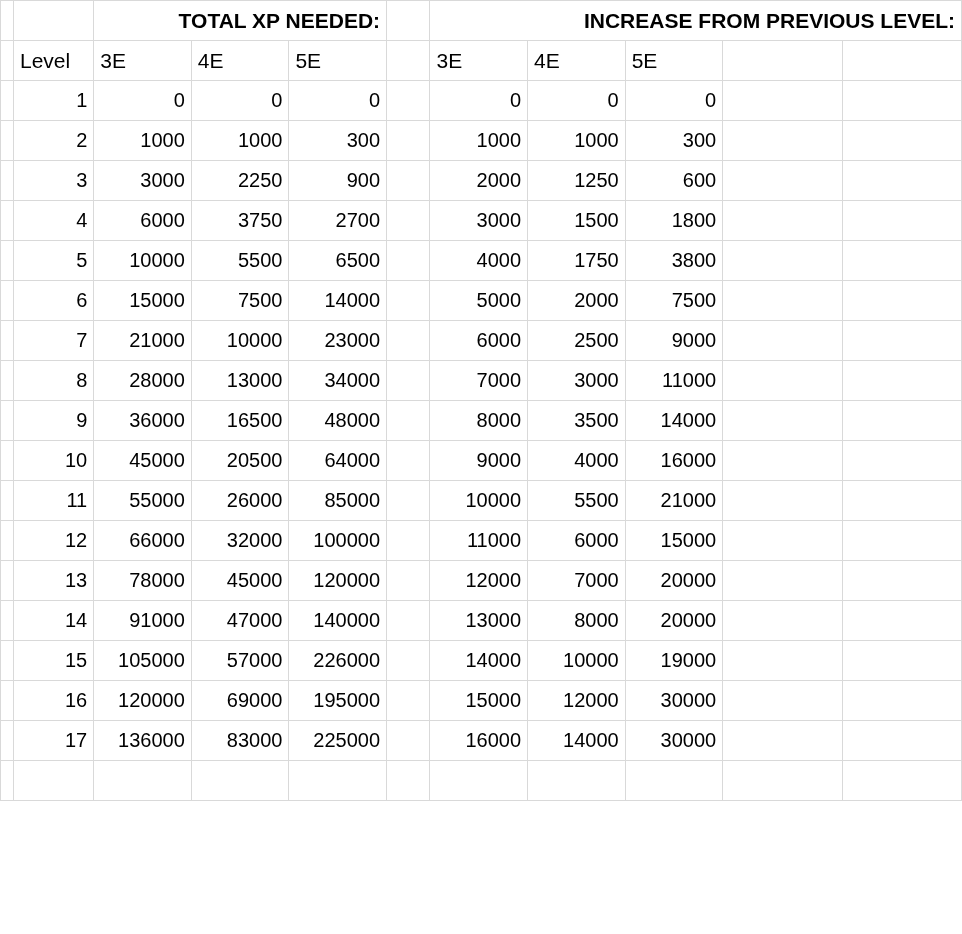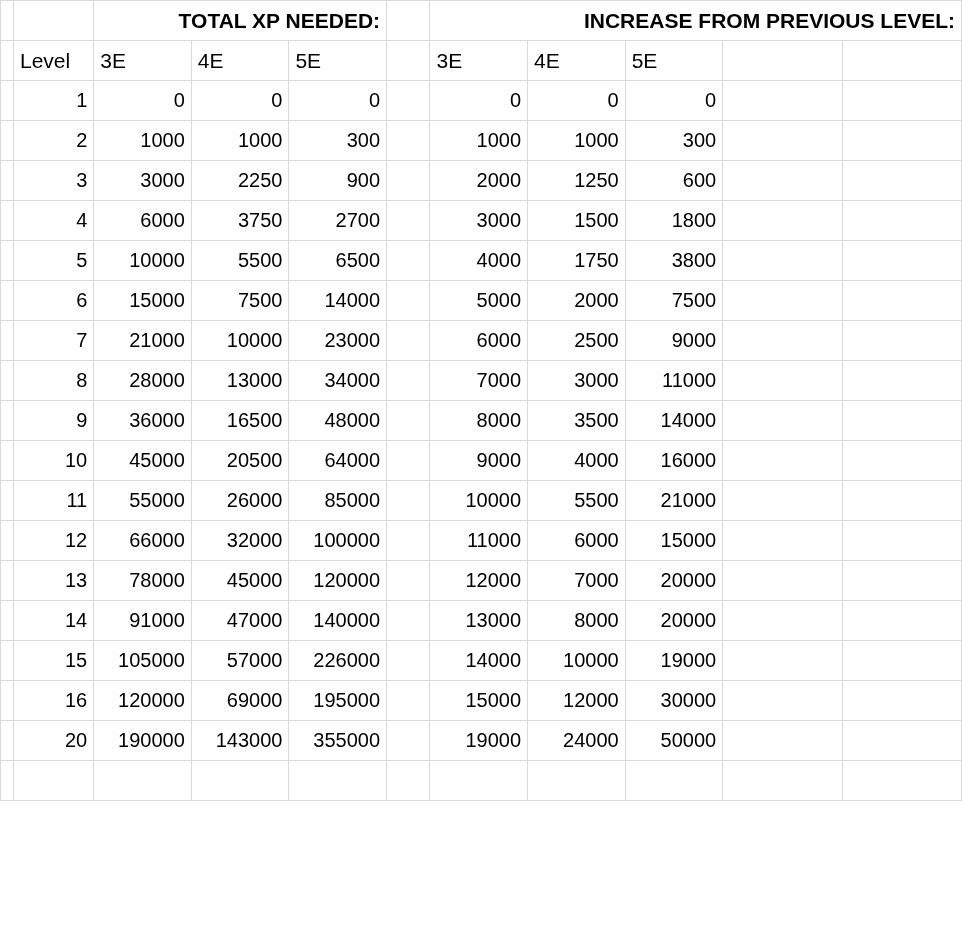--- a/index.html
+++ b/index.html
@@ -292,28 +292,28 @@
         <td class="num">195000</td>
         <td></td>
         <td class="num">15000</td>
         <td class="num">12000</td>
         <td class="num">30000</td>
         <td></td>
         <td></td>
       </tr>
       <tr>
         <td class="row-hdr-cell"></td>
-        <td class="lvl">20</td>
-        <td class="num">190000</td>
-        <td class="num">143000</td>
-        <td class="num">355000</td>
-        <td></td>
-        <td class="num">19000</td>
-        <td class="num">24000</td>
-        <td class="num">50000</td>
+        <td class="lvl">17</td>
+        <td class="num">136000</td>
+        <td class="num">83000</td>
+        <td class="num">225000</td>
+        <td></td>
+        <td class="num">16000</td>
+        <td class="num">14000</td>
+        <td class="num">30000</td>
         <td></td>
         <td></td>
       </tr>
     </tbody>
 
   <tbody>
       <tr>
     <td class="row-hdr-cell"></td>
     <td></td>
     <td></td>

